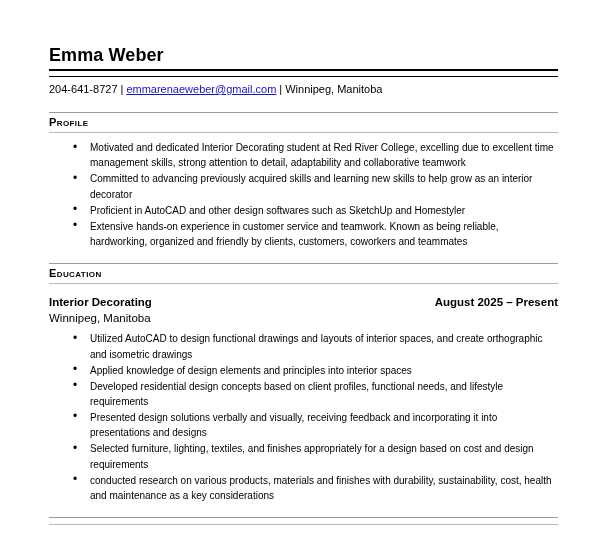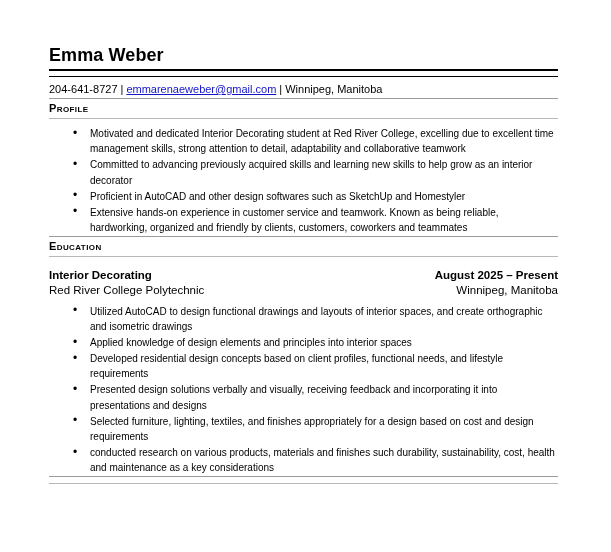--- a/index.html
+++ b/index.html
@@ -53,20 +53,21 @@
     padding: 0 3px;
   }
   .contact .email {
     color: #1414c8;
     text-decoration: underline;
     cursor: pointer;
   }
 
   
   .section-head {
+    margin-top: 14px;
     border-top: 1px solid #9b9b9b;
     border-bottom: 1px solid #b8b8b8;
     padding: 3px 0 3px 0;
   }
   .section-head .label {
     font-size: 11px;
     font-weight: bold;
     font-variant: small-caps;
     letter-spacing: 0.4px;
     line-height: 13px;
@@ -145,31 +146,30 @@
   <div class="section-head">
     <span class="label">Education</span>
   </div>
 
   <div class="entry">
     <div class="entry-row primary">
       <span class="left">Interior Decorating</span>
       <span class="right">August 2025 – Present</span>
     </div>
     <div class="entry-row secondary">
-      <span class="left">Red River College Polytechnic</span>
       <span class="right">Winnipeg, Manitoba</span>
     </div>
 
     <ul class="bullets">
       <li>Utilized AutoCAD to design functional drawings and layouts of interior spaces, and create orthographic and isometric drawings</li>
       <li>Applied knowledge of design elements and principles into interior spaces</li>
       <li>Developed residential design concepts based on client profiles, functional needs, and lifestyle requirements</li>
       <li>Presented design solutions verbally and visually, receiving feedback and incorporating it into presentations and designs</li>
       <li>Selected furniture, lighting, textiles, and finishes appropriately for a design based on cost and design requirements</li>
-      <li>conducted research on various products, materials and finishes such durability, sustainability, cost, health and maintenance as a key considerations</li>
+      <li>conducted research on various products, materials and finishes with durability, sustainability, cost, health and maintenance as a key considerations</li>
     </ul>
   </div>
 
   <div class="section-head">
     
   </div>
 
 </div>
 
 </body></html>

